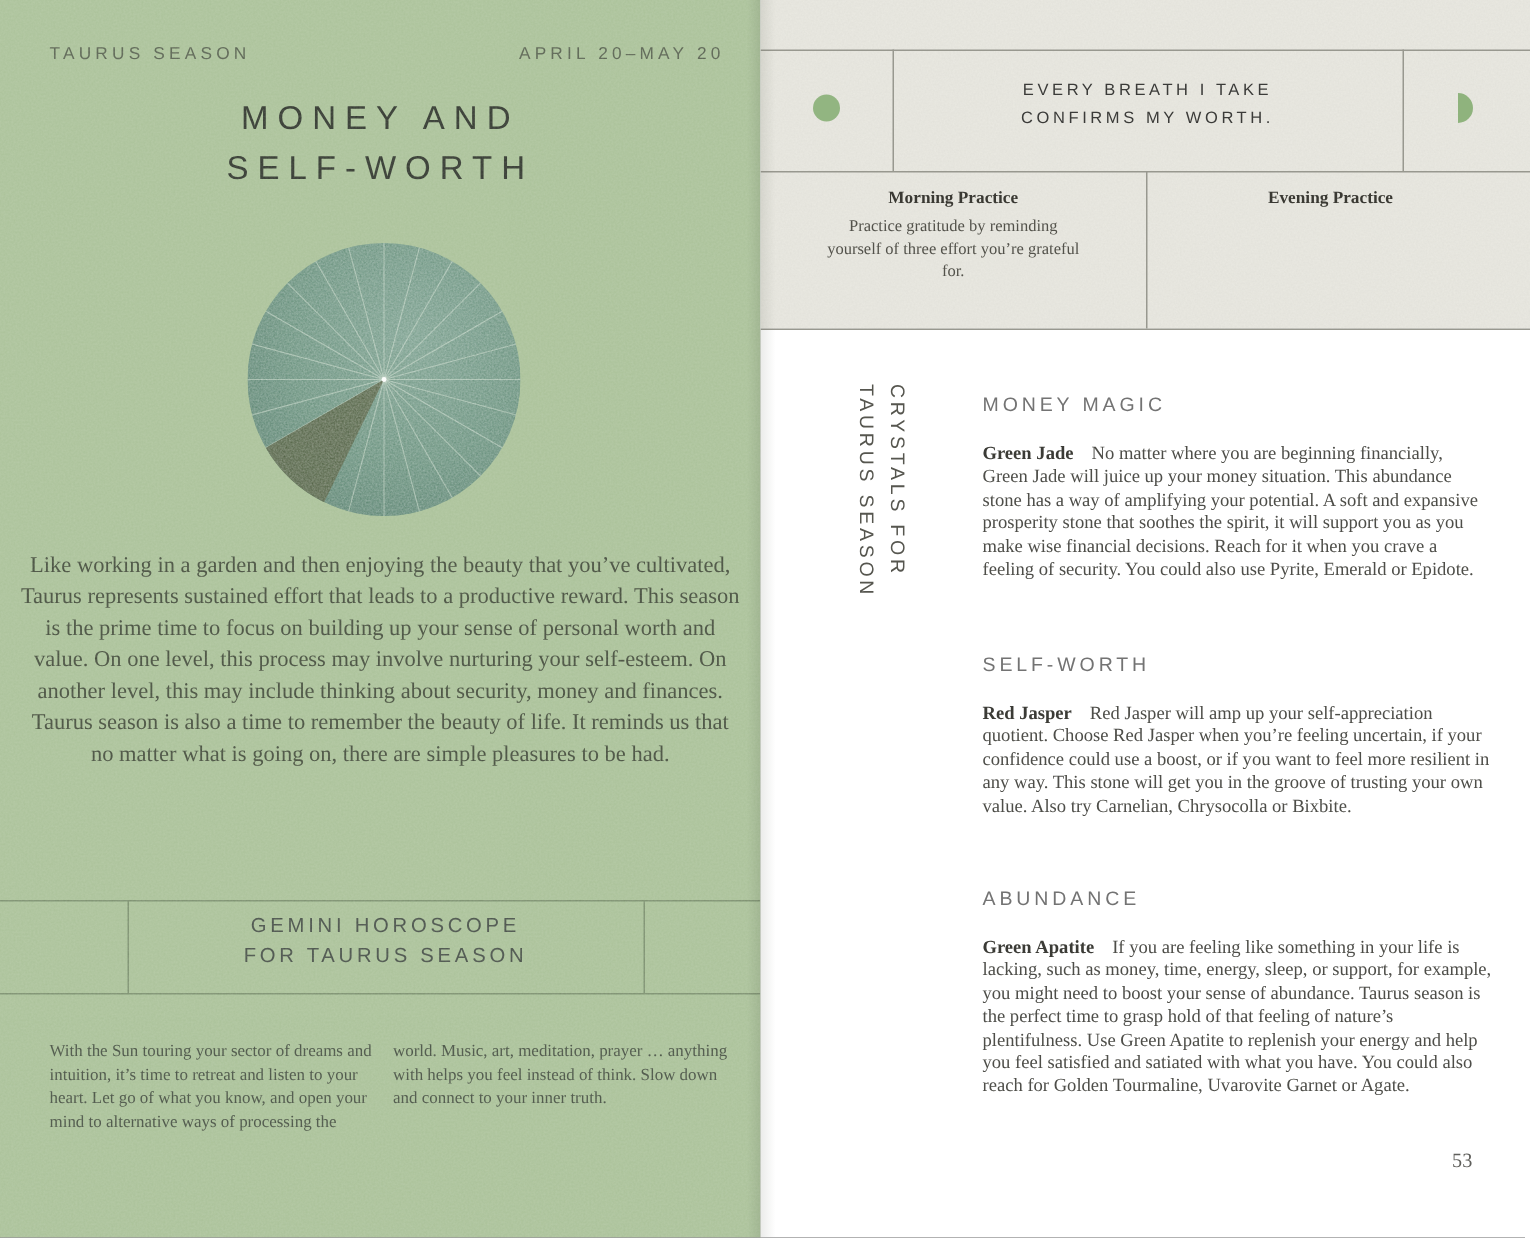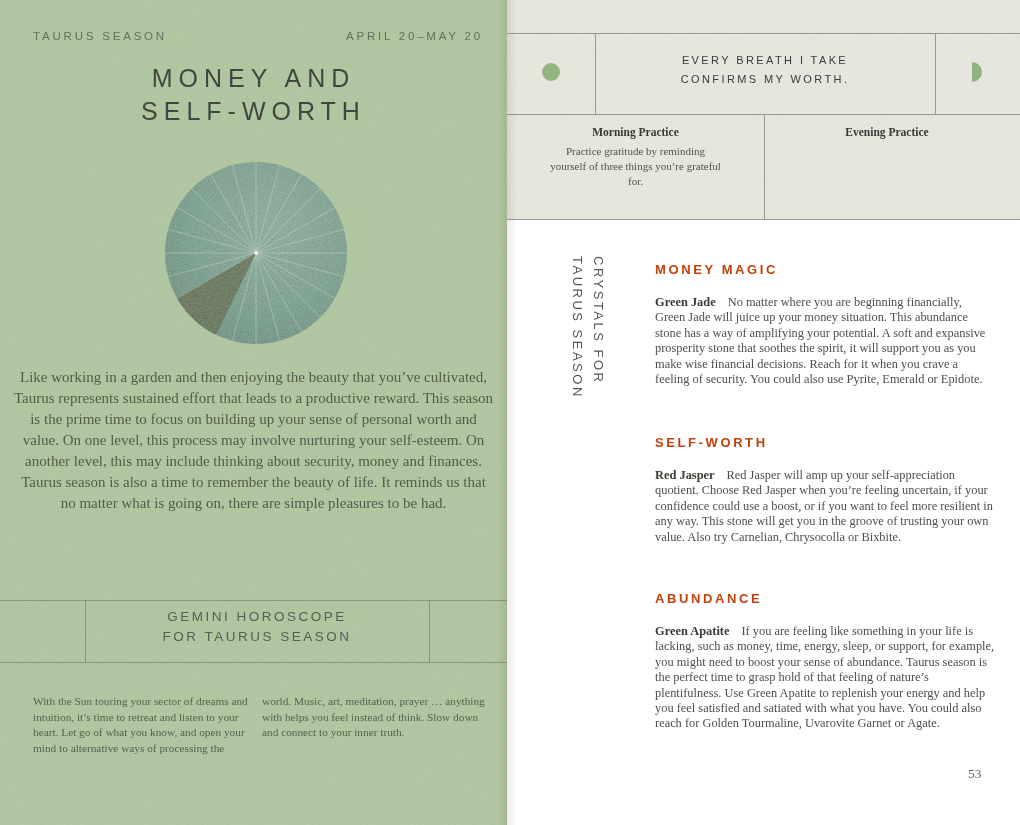--- a/index.html
+++ b/index.html
@@ -14,21 +14,21 @@
   .edge-left{right:0;top:0;width:9px;height:825px;
              background:linear-gradient(270deg,rgba(40,50,35,.10),rgba(40,50,35,0));}
 
   .kicker,.dates{top:30px;font-family:"Liberation Sans",sans-serif;font-weight:300;
                  font-size:11.5px;letter-spacing:2.8px;color:#5b6553;}
   .kicker{left:33px;}
   .dates{right:24px;}
 
   .page-title{left:0;top:62px;width:507px;text-align:center;
               font-family:"Liberation Sans",sans-serif;font-weight:300;
-              font-size:25px;line-height:33px;letter-spacing:6px;color:#343a31;}
+              font-size:22px;line-height:33px;letter-spacing:6px;color:#343a31;}
 
   .wheel{left:165px;top:162px;}
   #wheel-lines line{stroke:rgba(236,245,233,.48);stroke-width:.7;}
 
   .intro{left:13px;top:367px;width:481px;text-align:center;
          font-size:15px;line-height:21px;color:#47503f;}
 
   .rule{background:#7d9170;}
   .hrule-l{left:0;width:507px;height:1px;}
   .vrule-l{width:1px;top:600px;height:62px;}
@@ -66,22 +66,22 @@
   .practice-e{left:257px;width:246px;}
   .practice-title{font-size:11.5px;font-weight:bold;color:#3a3933;}
   .practice-body{margin:6px auto 0;width:172px;font-size:11px;line-height:15px;color:#53524b;}
   .practice-e .practice-body{width:182px;}
 
   .sidebar-vert{left:60px;top:256px;height:190px;writing-mode:vertical-rl;
                 font-family:"Liberation Sans",sans-serif;font-weight:300;
                 font-size:13px;letter-spacing:2.5px;line-height:21px;color:#56564f;}
 
   .section{left:148px;width:340px;}
-  .sec-head{font-family:"Liberation Sans",sans-serif;font-weight:700;
-            font-size:13px;letter-spacing:2.6px;color:#c2410c;}
+  .sec-head{font-family:"Liberation Sans",sans-serif;font-weight:400;
+            font-size:13px;letter-spacing:2.6px;color:#737373;}
   .sec-body{margin-top:18px;font-size:12.4px;line-height:15.4px;color:#4e4e49;}
   .crystal{font-weight:bold;color:#3b3b36;margin-right:12px;}
 
   .pagenum{left:461px;top:766px;font-size:13.5px;color:#5f5f5b;}
 </style>
 </head>
 <body>
 
 <svg width="0" height="0" style="position:absolute" aria-hidden="true">
   <defs>
@@ -196,21 +196,21 @@
 
     <div class="abs affirm">
       <div class="affirm-text">
         <span>EVERY BREATH I TAKE</span><br>
         <span>CONFIRMS MY WORTH.</span>
       </div>
     </div>
 
     <div class="abs practice practice-m">
       <div class="practice-title">Morning Practice</div>
-      <div class="practice-body">Practice gratitude by reminding yourself of three things you’re grateful for.</div>
+      <div class="practice-body">Practice gratitude by reminding yourself of three effort you’re grateful for.</div>
     </div>
     <div class="abs practice practice-e">
       <div class="practice-title">Evening Practice</div>
     </div>
 
     <div class="abs sidebar-vert">
       <div>CRYSTALS FOR</div>
       <div>TAURUS SEASON</div>
     </div>
 

